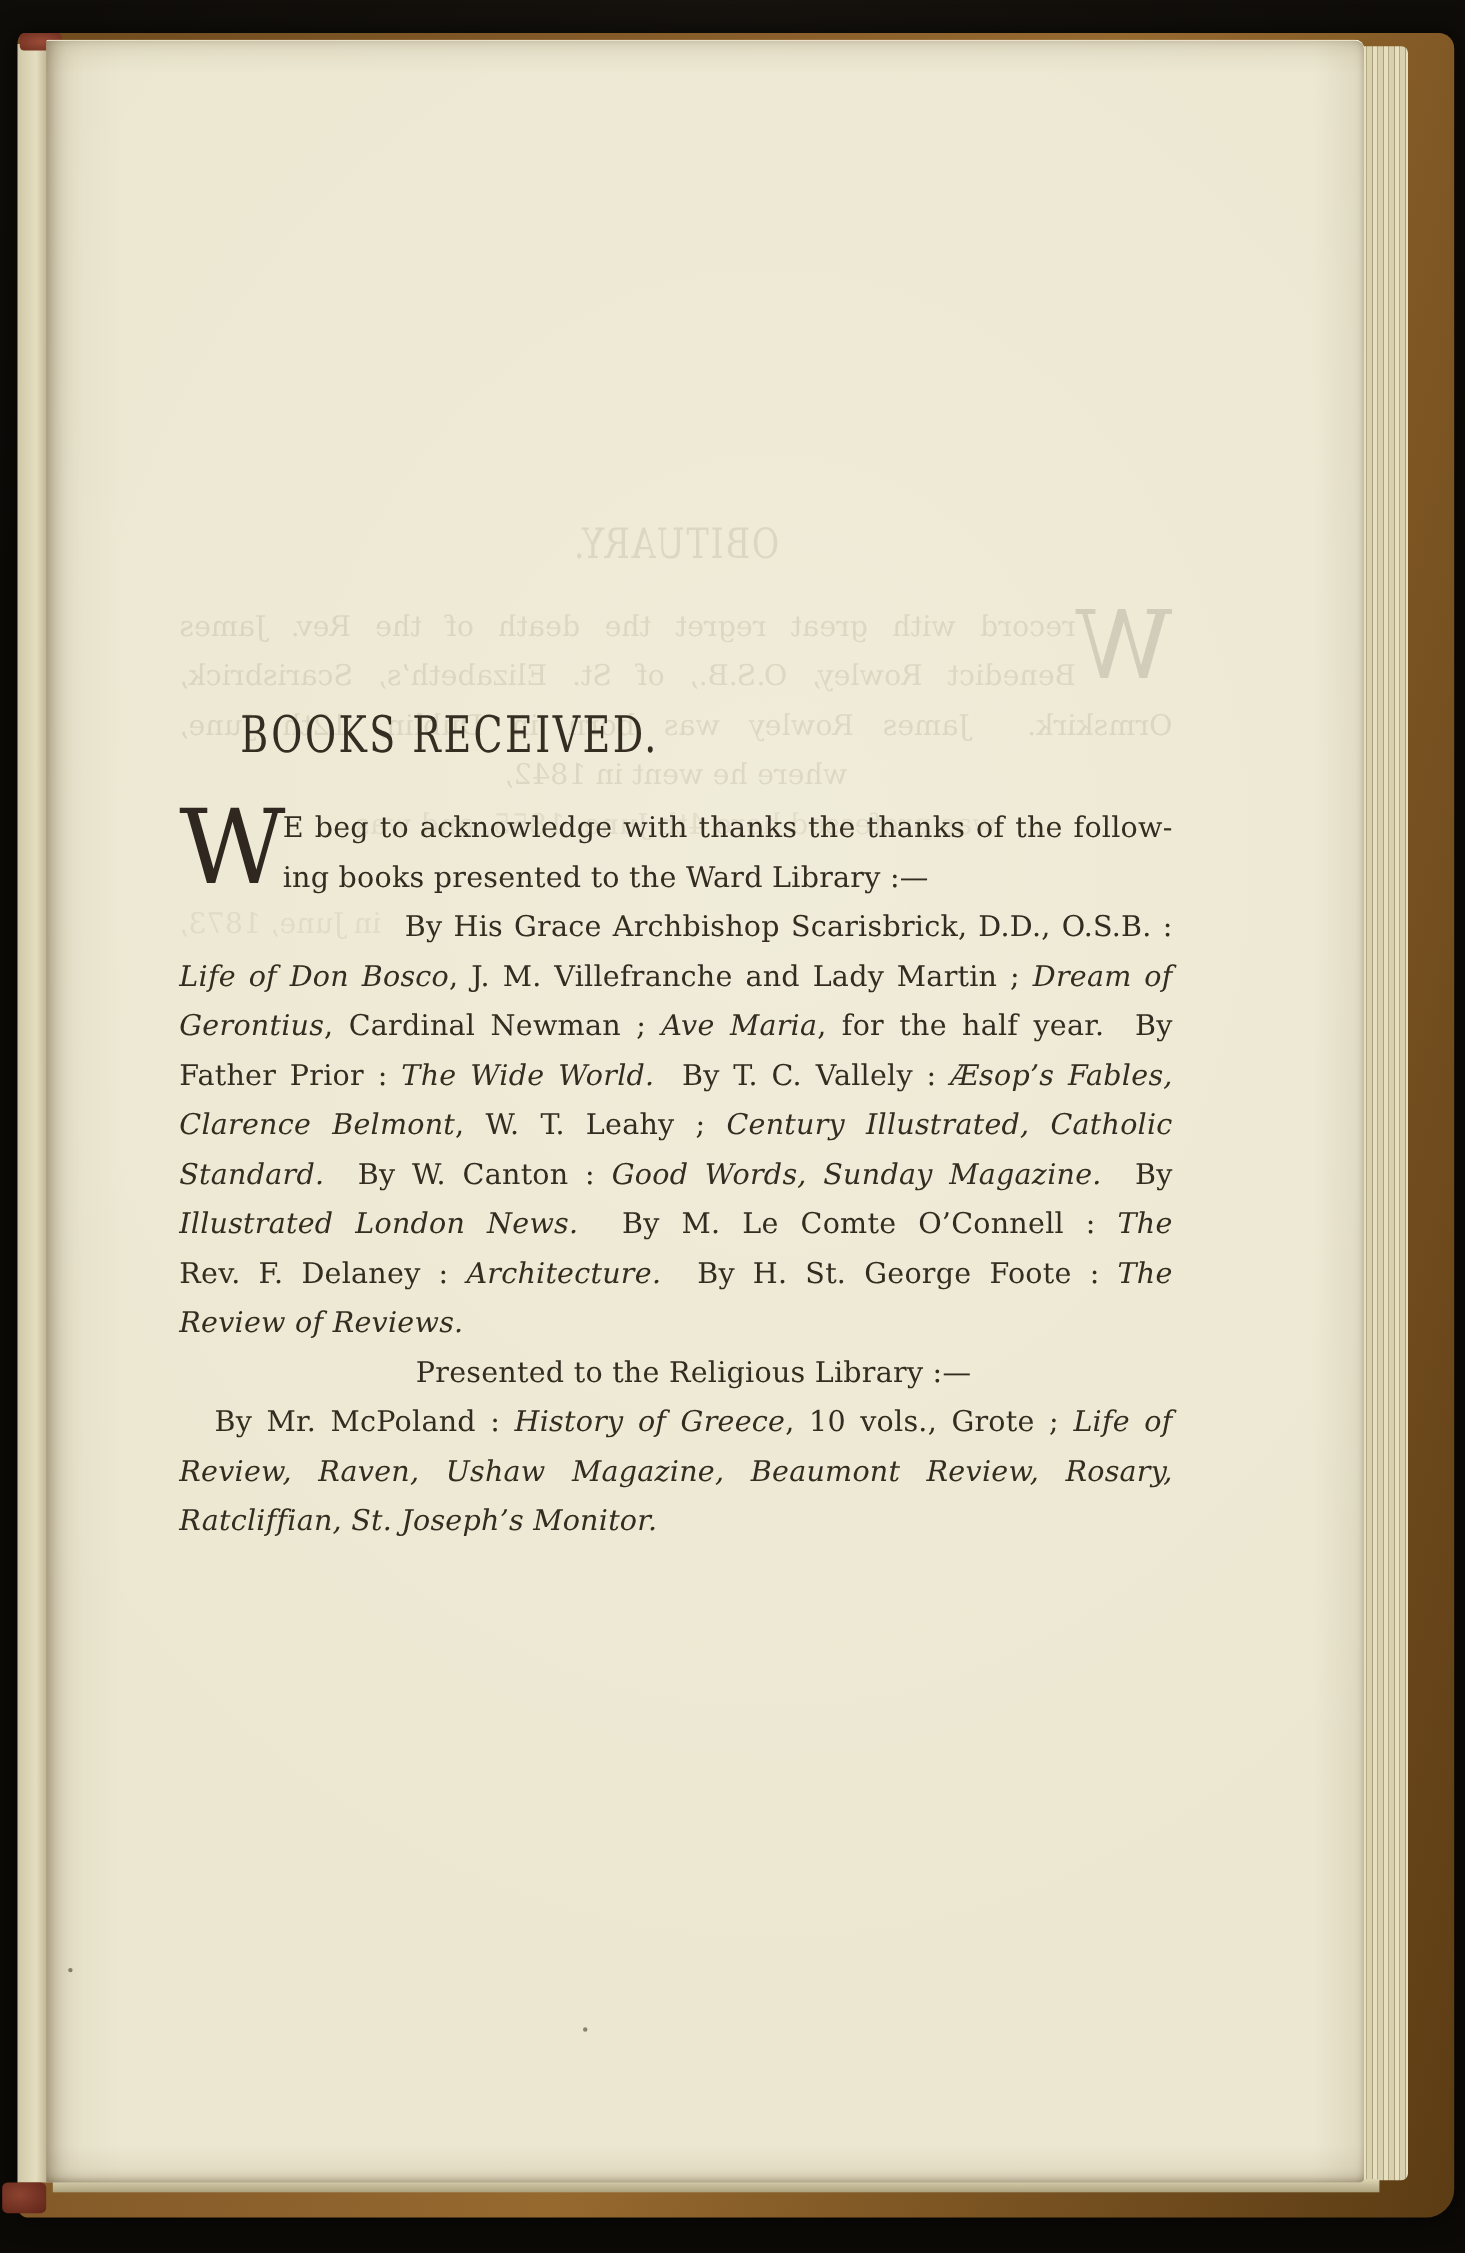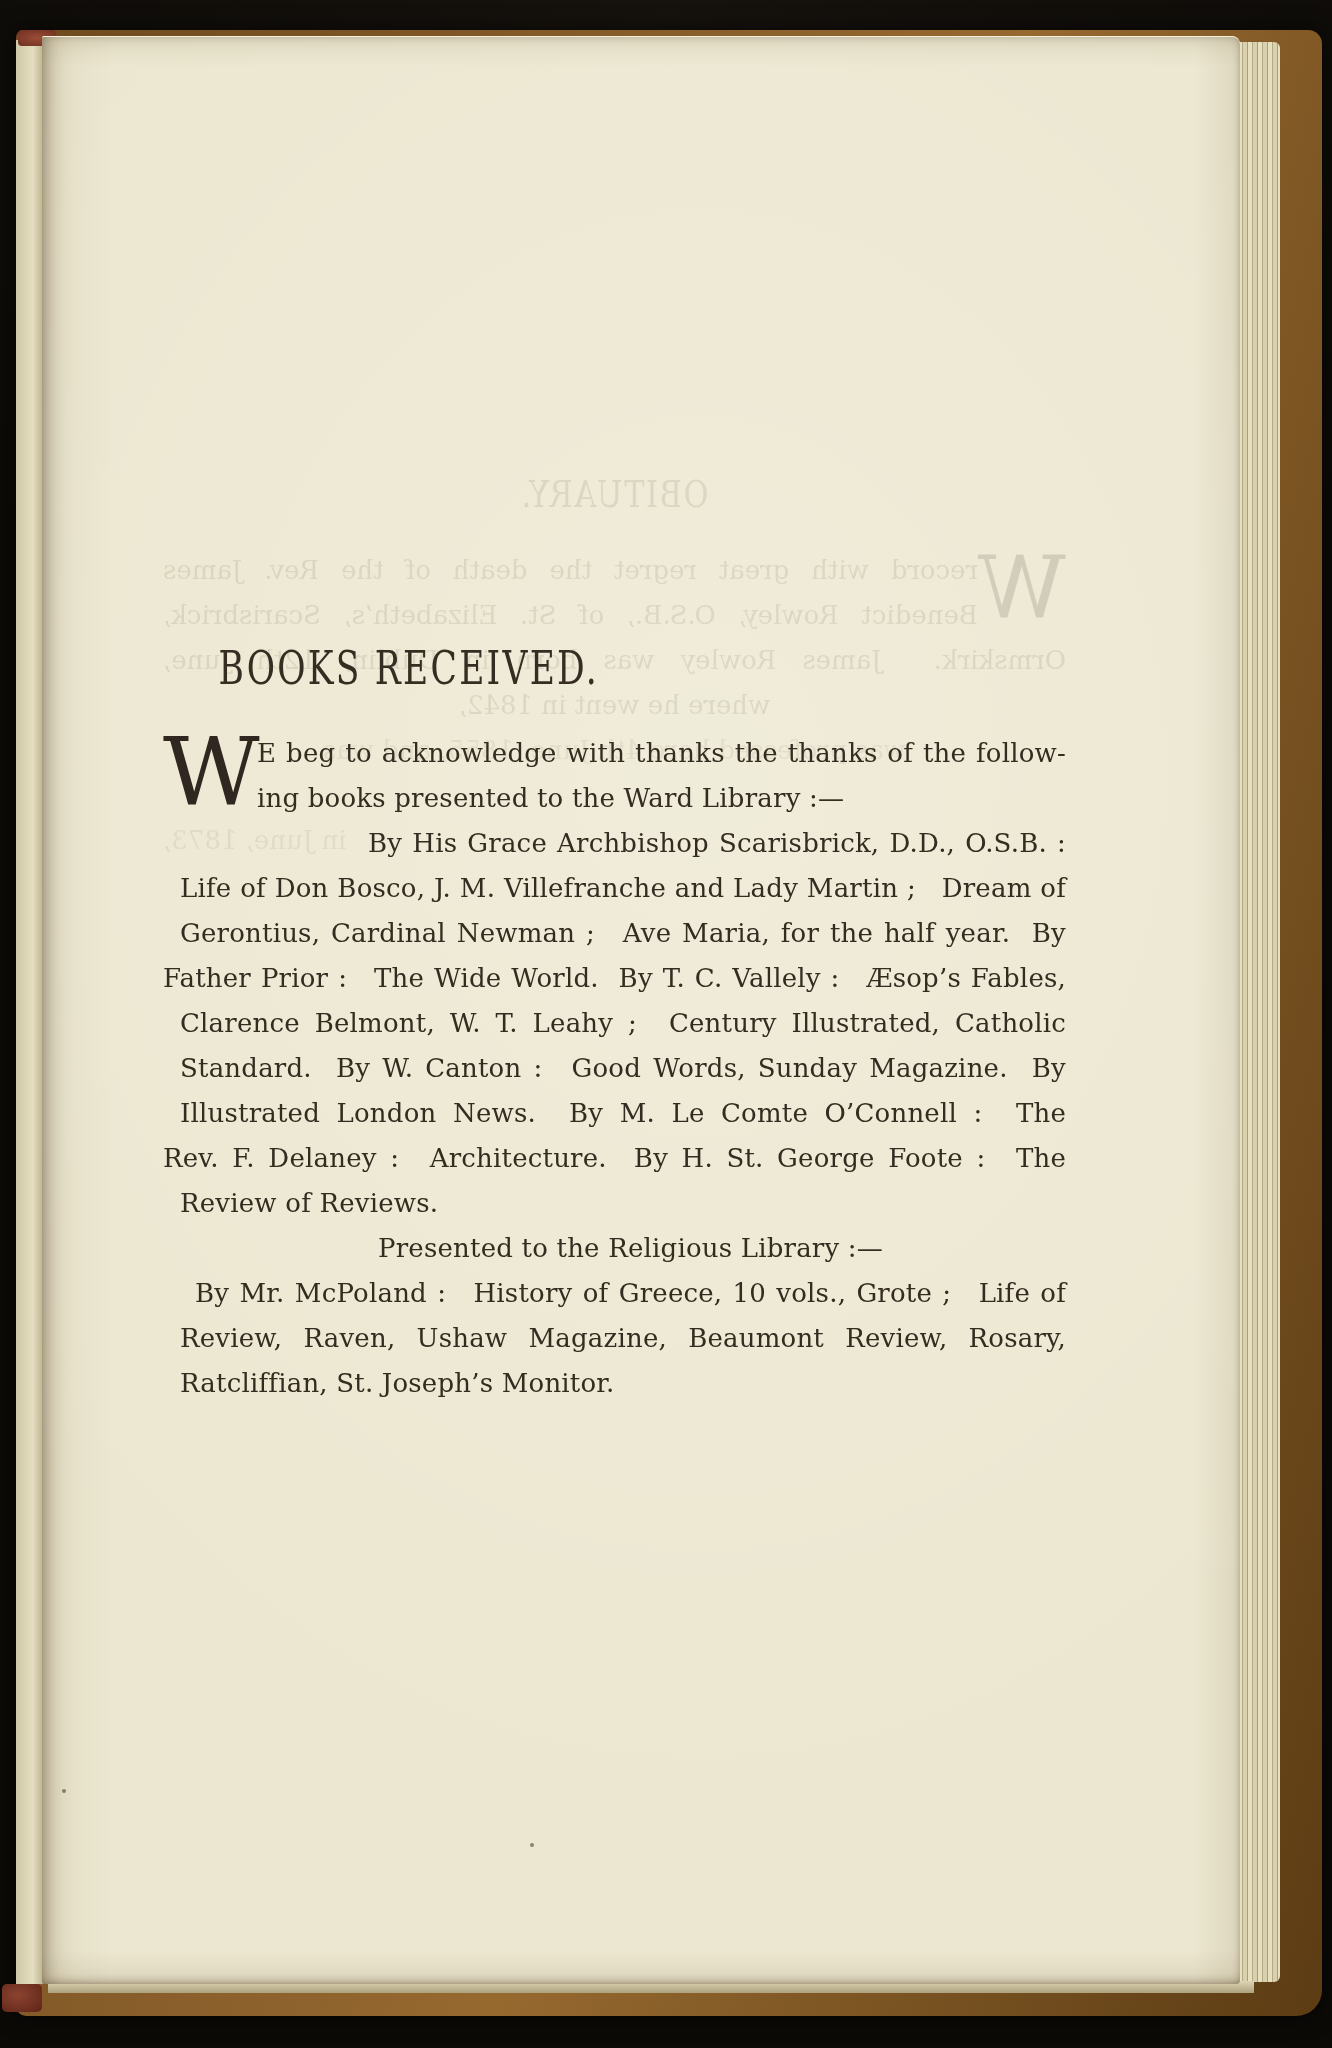--- a/index.html
+++ b/index.html
@@ -38,21 +38,21 @@
   
   .heading{position:absolute;left:155px;top:640px;width:903px;height:56px;line-height:56px;
     text-align:left;color:#362d22;}
   .heading .hspan{display:inline-block;font-size:46px;letter-spacing:3px;transform:scaleX(.75);transform-origin:50% 50%;}
   .bodytext{position:absolute;left:163px;top:731px;width:903px;
     font-size:26px;line-height:45px;color:#352c21;letter-spacing:.2px;}
   .line{min-height:45px;}
   .j{text-align:justify;text-align-last:justify;}
   .c{text-align:center;}
   .rgt{text-align:right;}
-  .it{margin-left:17px;}
+  .it{font-style:italic;}
   .dropcap{float:left;width:86px;height:84px;margin:-6px 8px 0 0;
     font-size:94px;line-height:94px;color:#302820;}
 
   
   .bleed{position:absolute;left:163px;top:474px;width:903px;
     transform:scaleX(-1);color:#6f6548;opacity:.14;filter:blur(.7px);
     font-size:26px;line-height:45px;pointer-events:none;}
   .bleed .bheading{height:74px;line-height:40px;text-align:center;}
   .bleed .bheading .hspan{display:inline-block;font-size:38px;letter-spacing:2px;transform:scaleX(.8);}
   .bleed .dropcap{width:80px;height:80px;font-size:86px;line-height:86px;margin-top:-4px;}

